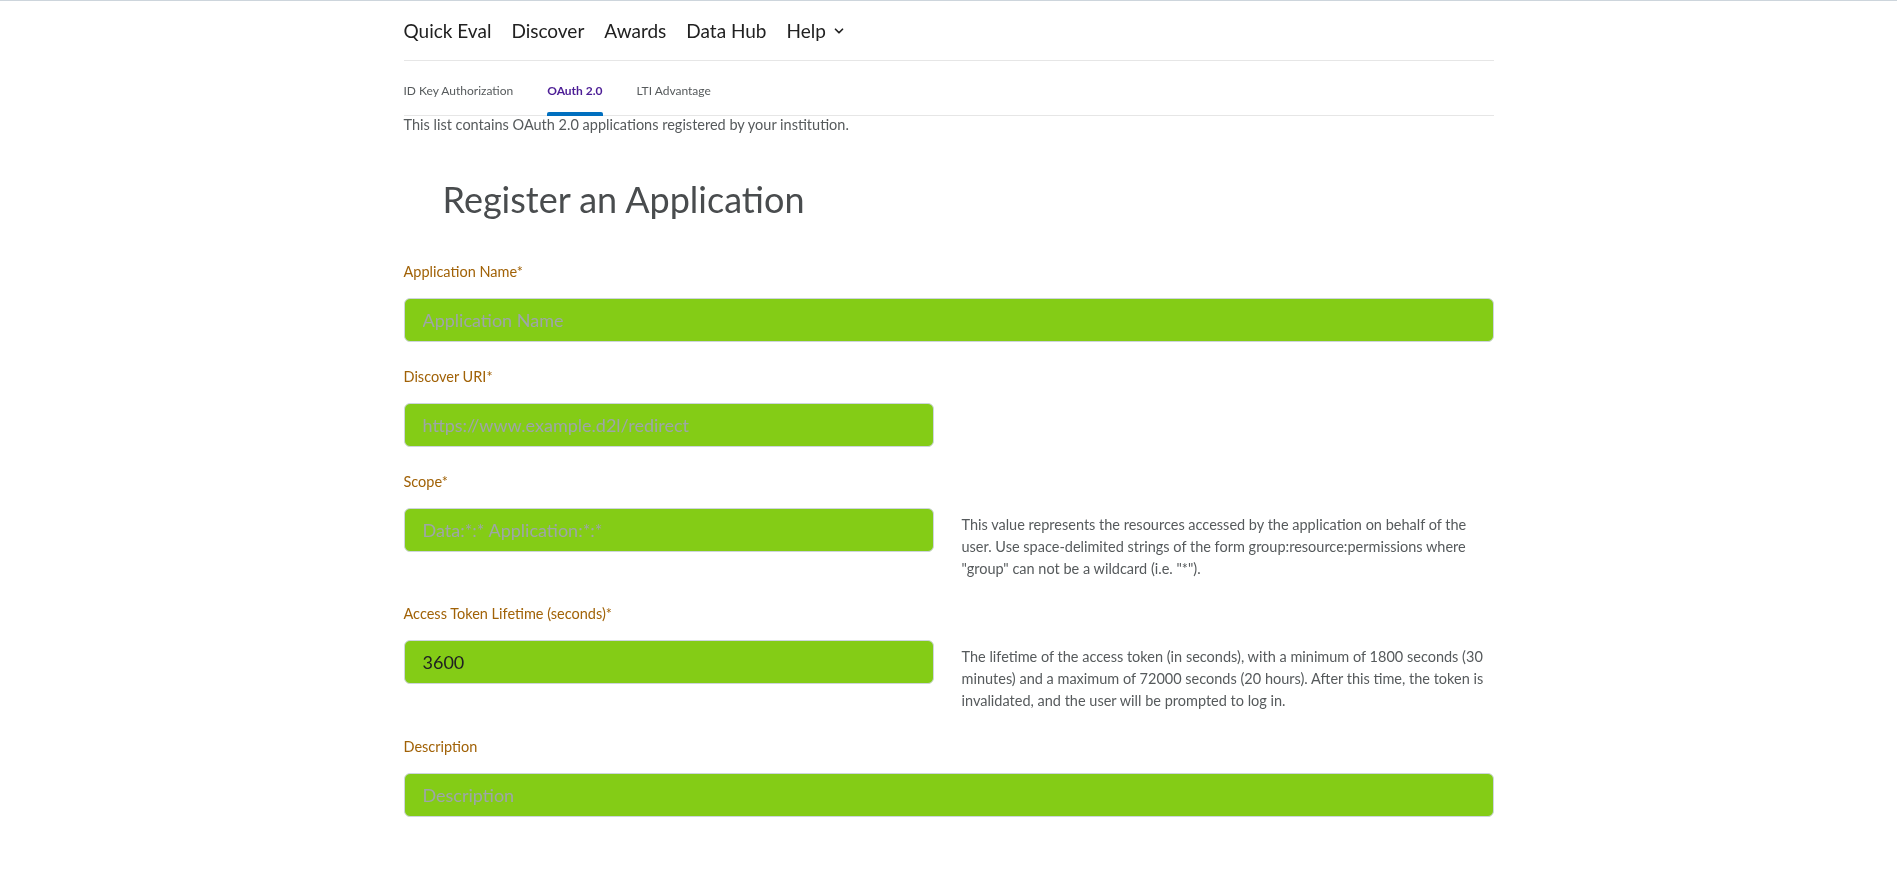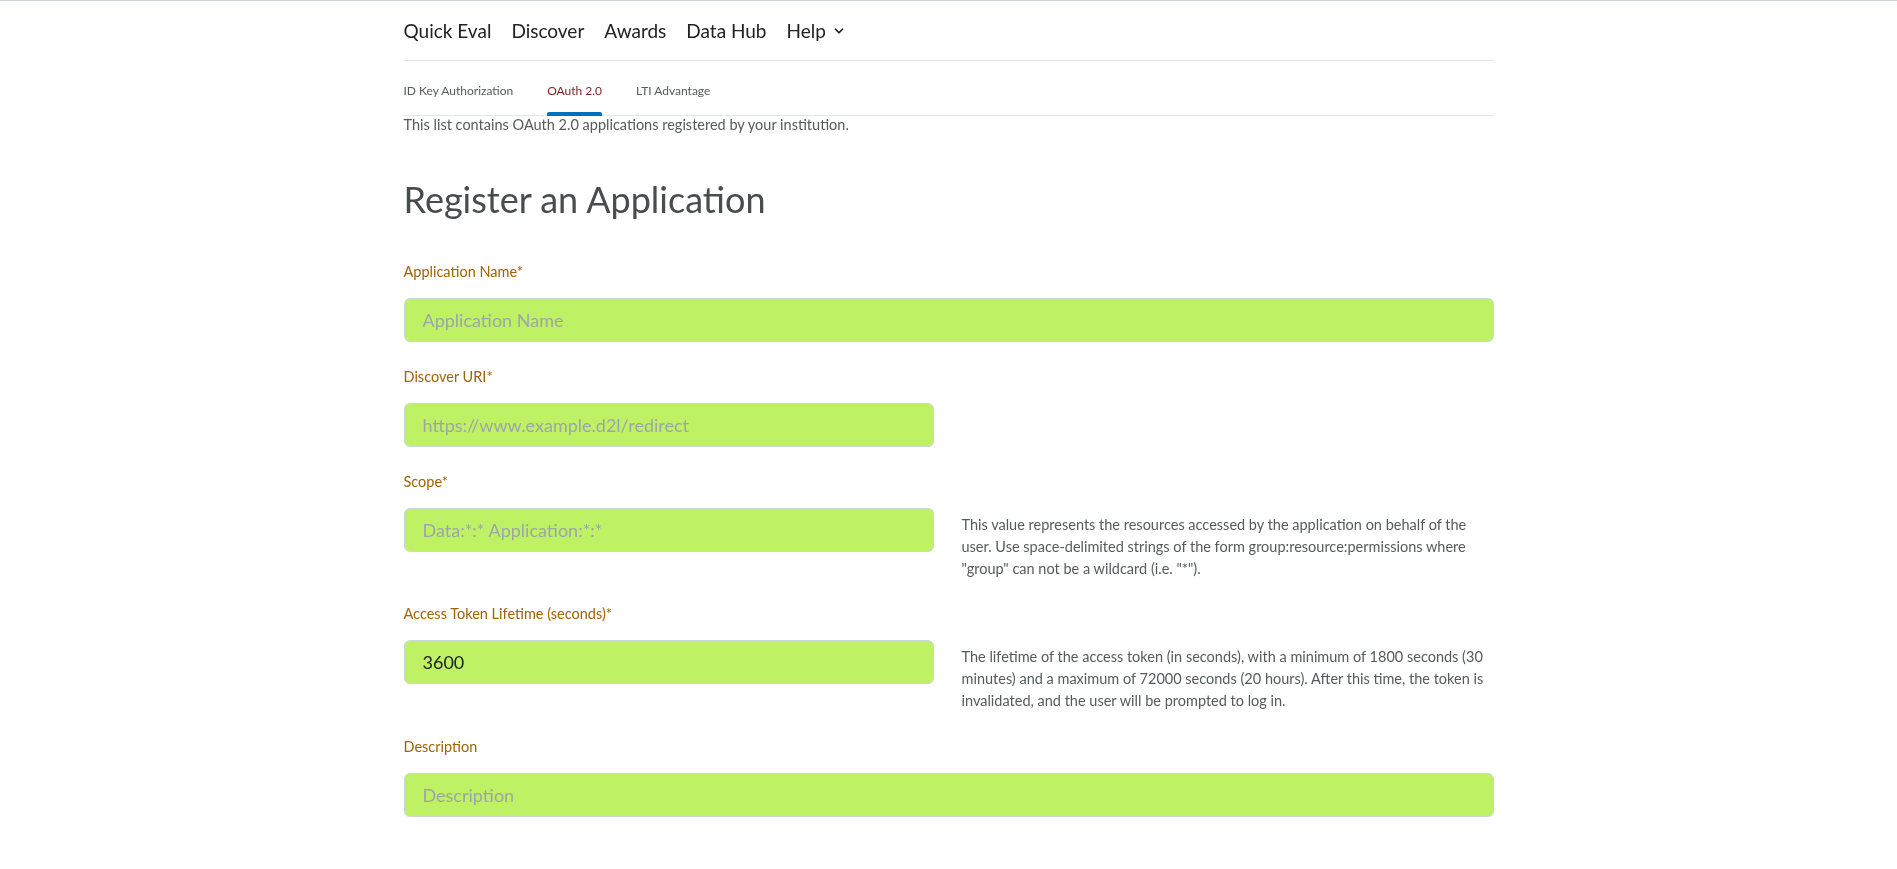--- a/index.html
+++ b/index.html
@@ -50,22 +50,22 @@
   }
   .sub-tab {
     font-size: 12px;
     color: #565a5c;
     cursor: pointer;
     padding-bottom: 17px;
     position: relative;
     white-space: nowrap;
   }
   .sub-tab.active {
-    color: #7f1d1d;
-    font-weight: 400;
+    color: #4c1d95;
+    font-weight: 700;
   }
   .sub-tab.active::after {
     content: "";
     position: absolute;
     left: 0;
     right: 0;
     bottom: -1px;
     height: 4px;
     background: #006fbf;
     border-radius: 2px 2px 0 0;
@@ -74,20 +74,21 @@
     font-size: 14.5px;
     color: #565a5c;
   }
   .page-title {
     font-size: 36px;
     font-weight: 400;
     color: #494c4e;
     margin-top: 44px;
     margin-bottom: 42px;
     letter-spacing: 0px;
+    margin-left: 39px;
   }
   .form-group {
     margin-bottom: 26px;
   }
   .form-label {
     display: block;
     font-size: 14.5px;
     color: #a16207;
     margin-bottom: 18px;
   }
@@ -97,21 +98,21 @@
     align-items: flex-start;
   }
   .form-input {
     width: 100%;
     padding: 10px 18px;
     font-size: 18px;
     border: 1px solid #cdd5dc;
     border-radius: 6px;
     color: #202122;
     font-family: inherit;
-    background: #bef264;
+    background: #84cc16;
   }
   .form-input::placeholder {
     color: #9ea5a9;
   }
   .input-half {
     width: 530px;
     flex: 0 0 530px;
   }
   .help-text {
     font-size: 14.5px;

